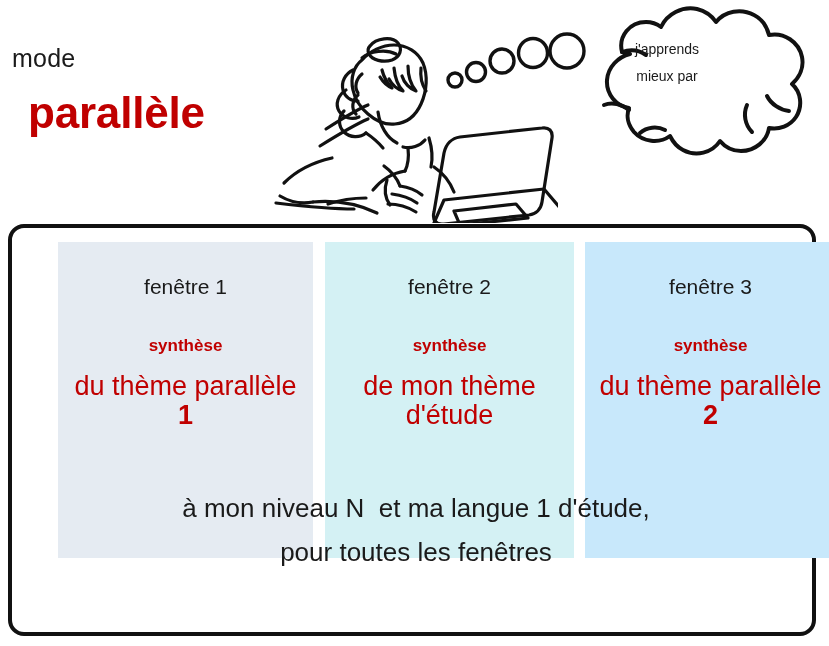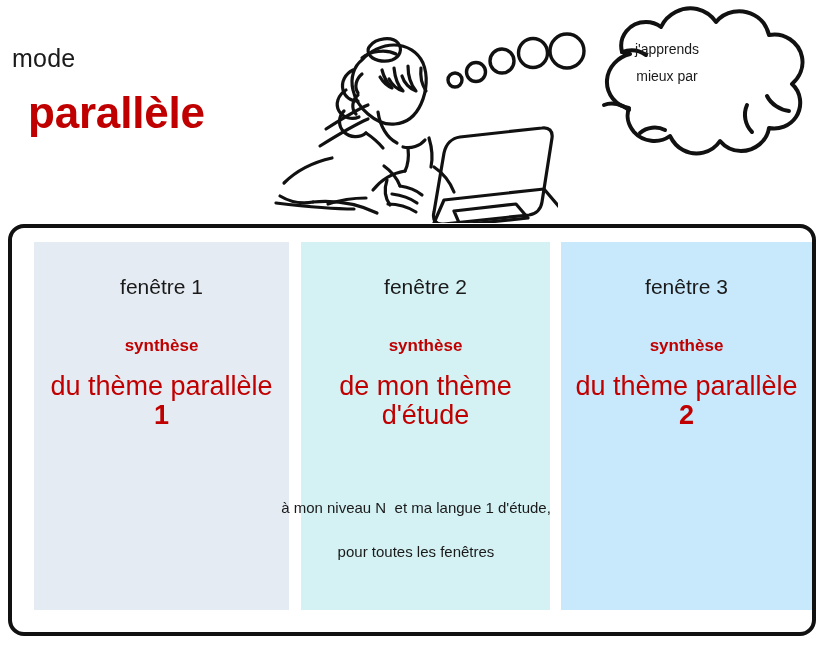--- a/index.html
+++ b/index.html
@@ -84,21 +84,22 @@
   }
 
   #columns {
     position: absolute;
     left: 0; top: 0;
     width: 808px; height: 412px;
   }
   .column {
     position: absolute;
     top: 14px;
-    height: 368px;
+    height: 316px;
+    margin-left: 24px;
   }
   #col-1 { left: 22px;  width: 255px; }
   #col-2 { left: 289px; width: 249px; }
   #col-3 { left: 549px; width: 251px; }
 
   .col-inner {
     position: absolute;
     left: 0; top: 0;
     width: 100%;
     text-align: center;
@@ -130,21 +131,21 @@
     display: block;
   }
   .synth-sub .ln { display: block; white-space: nowrap; }
 
   
   #caption {
     position: absolute;
     left: 0; top: 258px;
     width: 808px;
     text-align: center;
-    font-size: 15px;
+    font-size: 26px;
     line-height: 44px;
     color: #1a1a1a;
     pointer-events: none;
   }
   #caption div { white-space: pre; }
 </style>
 </head>
 <body>
 
 <div id="header">

